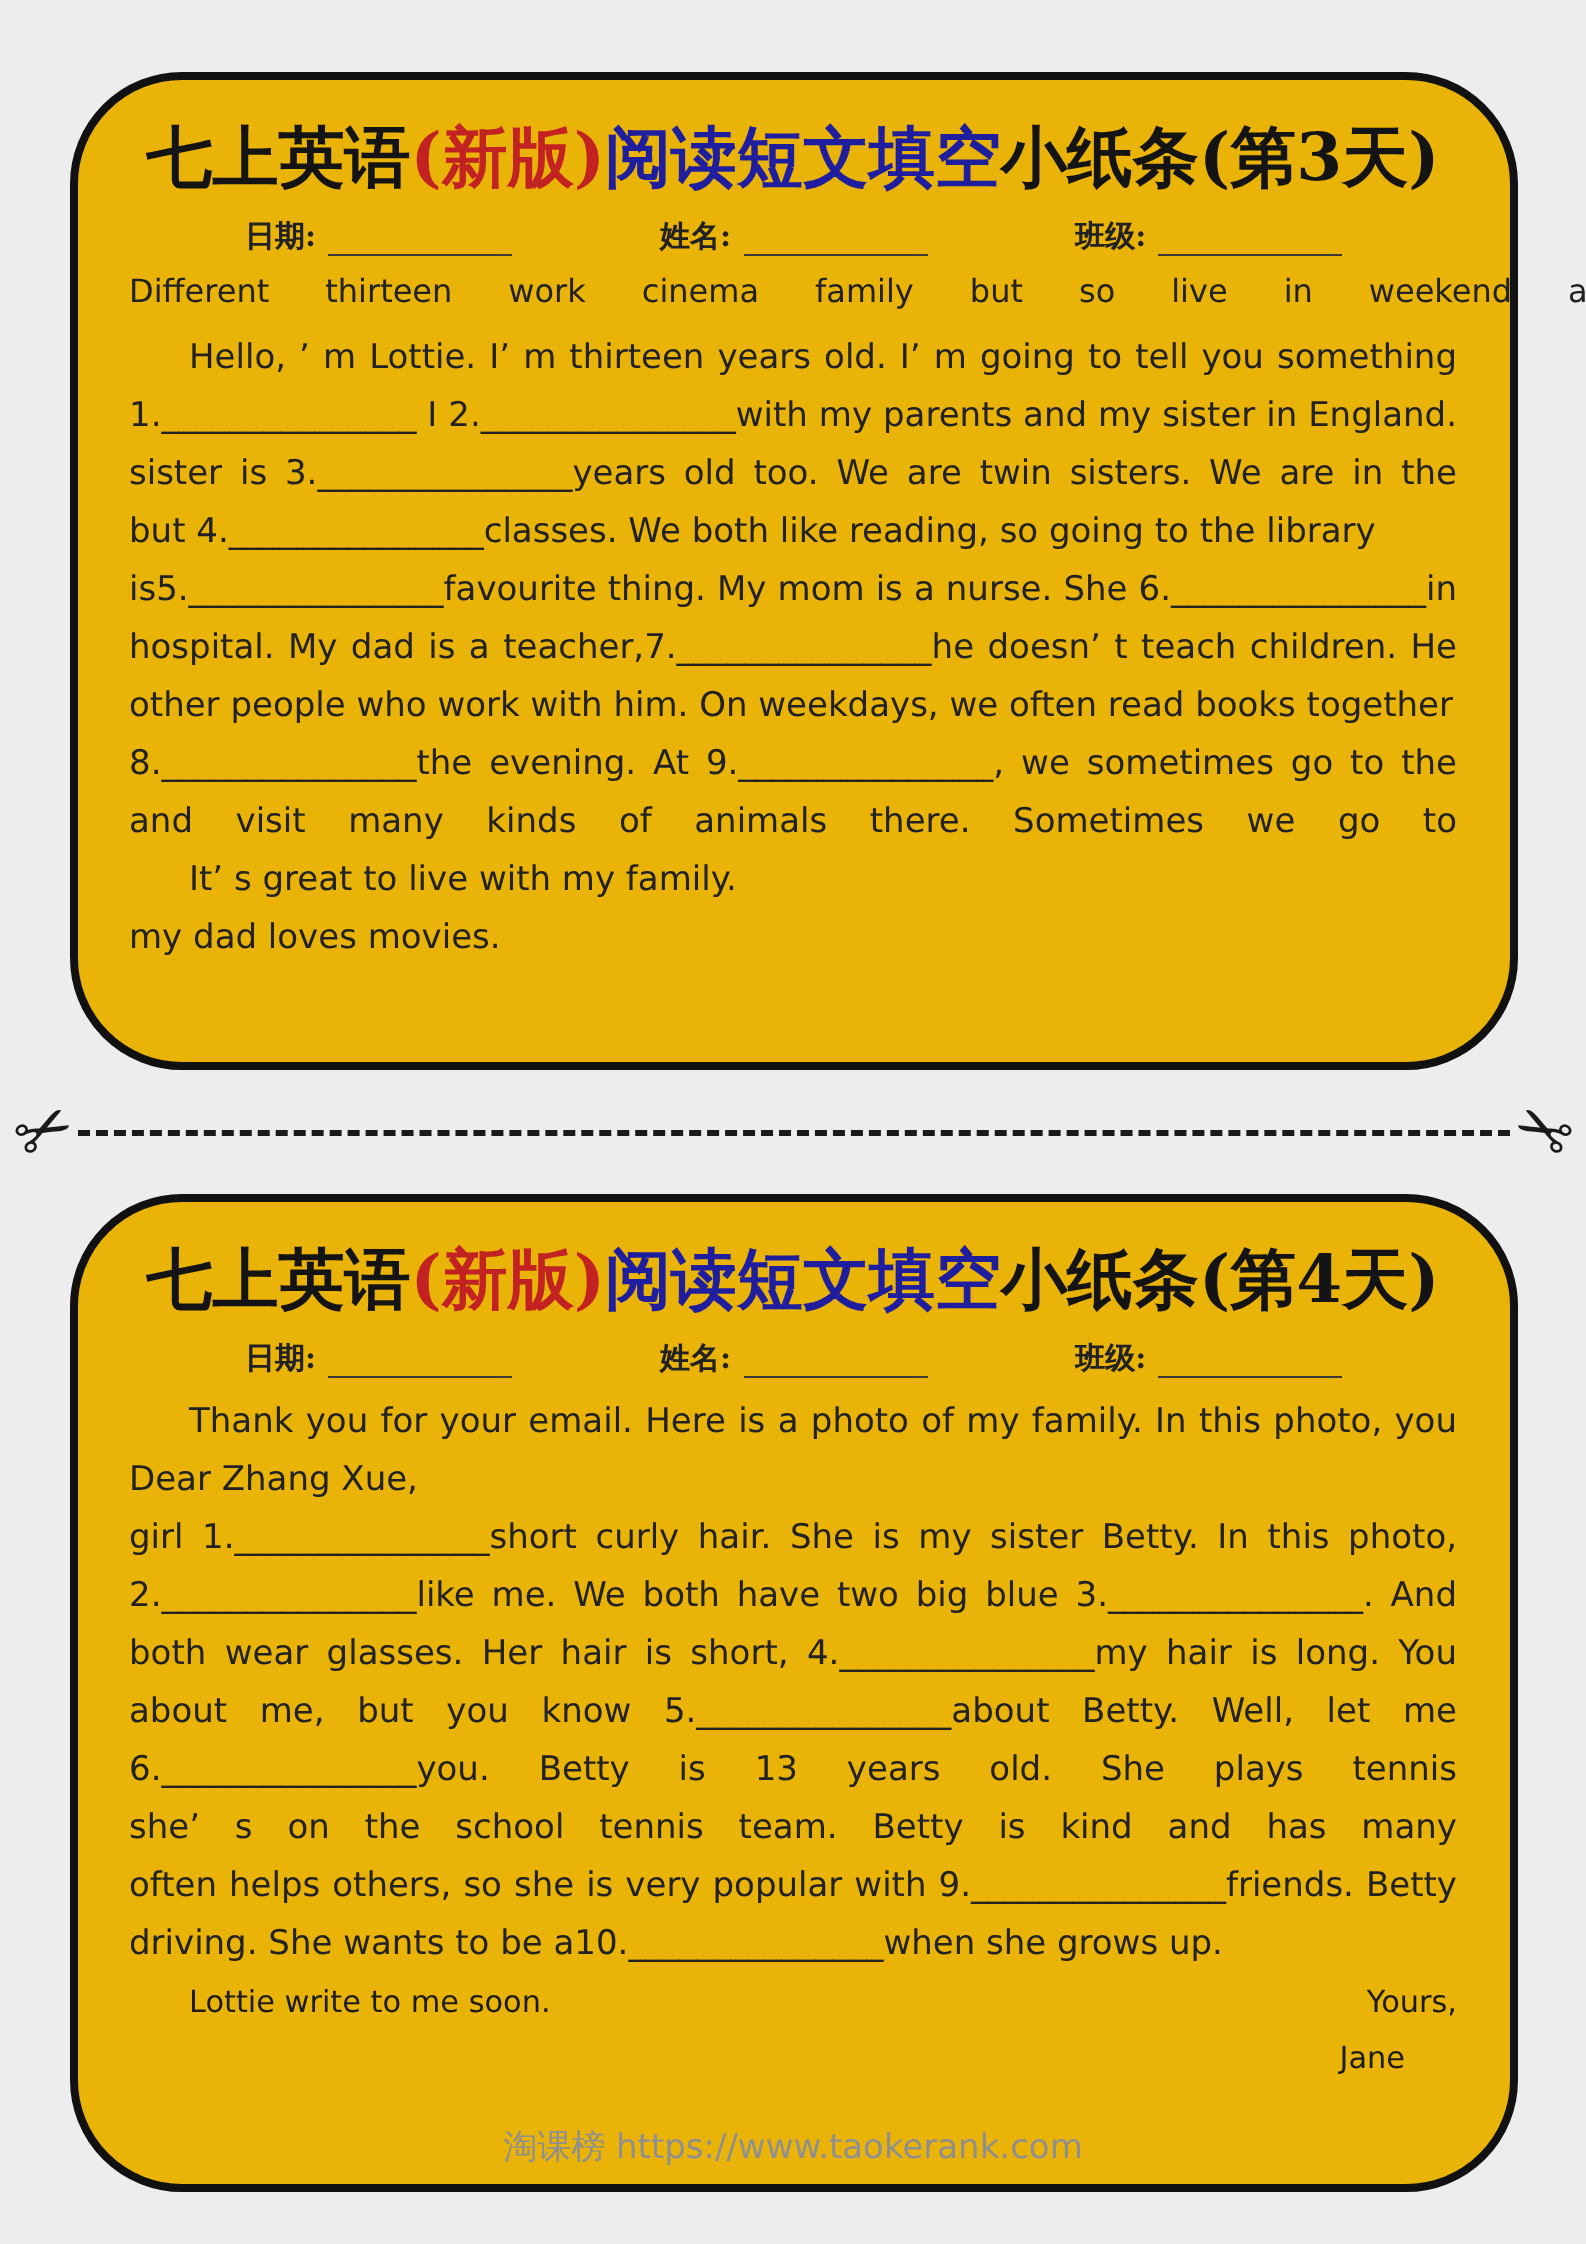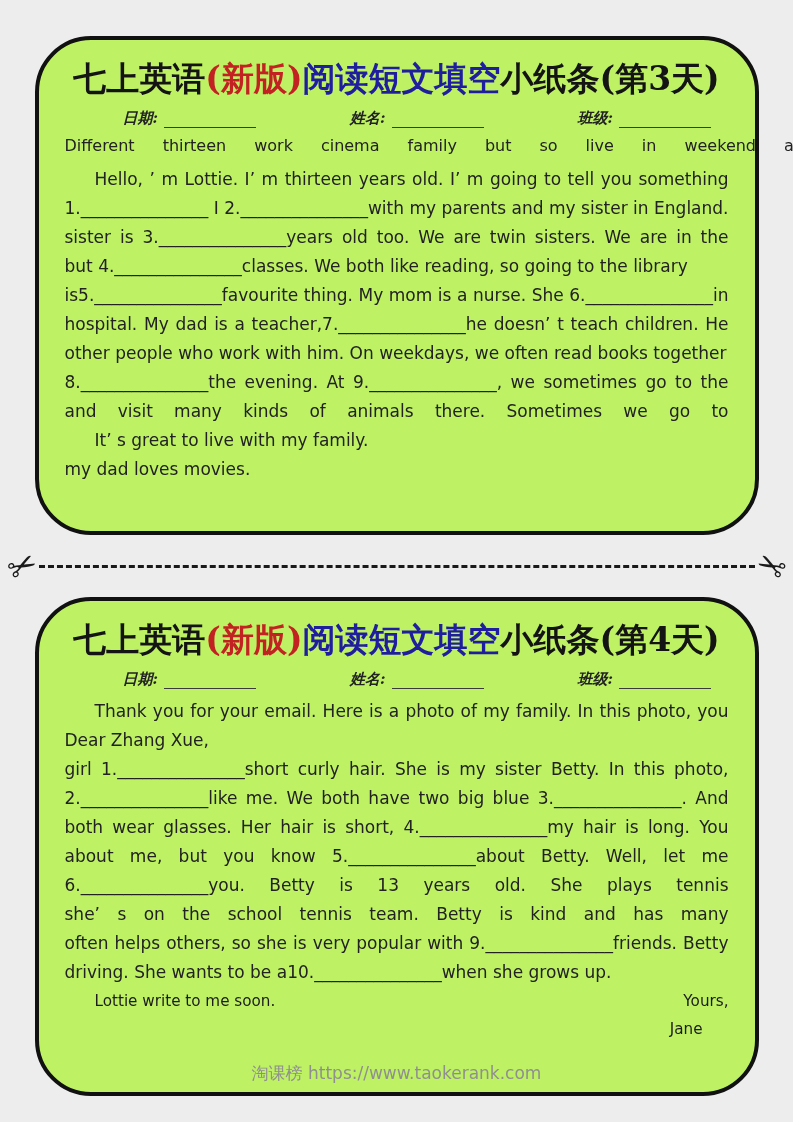--- a/index.html
+++ b/index.html
@@ -9,45 +9,44 @@
     width: 793px;
     height: 1122px;
     background: #ededed;
     font-family: "DejaVu Sans", sans-serif;
     color: #1c1c1c;
     overflow: hidden;
   }
   .card {
     width: 724px;
     margin: 0 auto;
-    background: #bef264;
+    background: #eab308;
     border: 4px solid #111111;
     border-radius: 56px;
     padding: 18px 26px 16px 26px;
   }
   .card.first { margin-top: 36px; height: 499px; }
   .card.second { height: 499px; }
   .title {
     text-align: center;
     font-family: "DejaVu Serif", "Liberation Serif", serif;
     font-weight: bold;
     font-size: 33px;
     letter-spacing: 0px;
     white-space: nowrap;
     line-height: 1.25;
   }
   .fields-row {
     display: flex;
     align-items: flex-start;
     margin: 10px 0 8px 58px;
-    gap: 94px;
+    gap: 74px;
     font-family: "DejaVu Serif", "Liberation Serif", serif;
     font-size: 15px;
     color: #222;
-    font-style: italic;
   }
   .field { display: flex; align-items: flex-end; }
   .field-label { font-weight: bold; }
   .field-blank {
     display: inline-block;
     width: 92px;
     height: 16px;
     border-bottom: 1.5px solid #3a3a3a;
     margin-left: 6px;
   }

